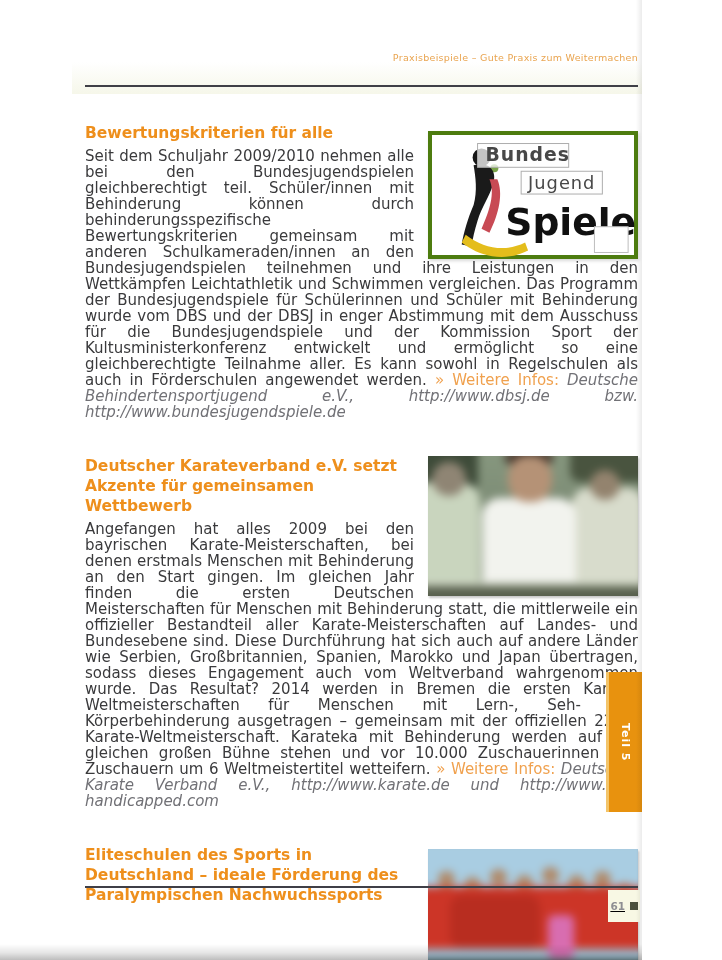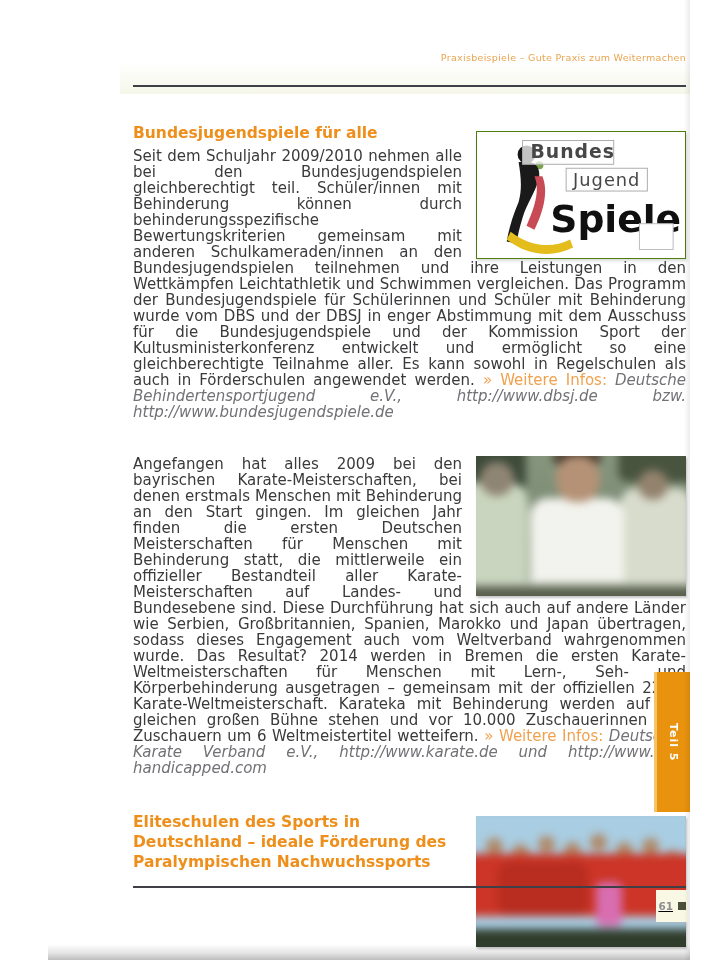--- a/index.html
+++ b/index.html
@@ -4,21 +4,20 @@
 <style>
   * { box-sizing: border-box; margin: 0; padding: 0; }
   html,body { background:#ffffff; }
   body { font-family: "DejaVu Sans", "Liberation Sans", sans-serif; }
 
   .page {
     position: relative;
     width: 642px; height: 960px;
     background: #ffffff;
     overflow: hidden;
-    margin-left: 48px;
   }
 
   
   .edge-bottom { position:absolute; left:0; right:0; bottom:0; height:16px;
     background: linear-gradient(180deg, rgba(0,0,0,0) 0%, rgba(0,0,0,0.10) 55%, rgba(0,0,0,0.26) 100%); }
   .edge-right { position:absolute; top:0; bottom:0; right:0; width:6px;
     background: linear-gradient(90deg, rgba(0,0,0,0) 0%, rgba(0,0,0,0.08) 100%); }
   .header-tint { position:absolute; left:72px; top:62px; width:586px; height:32px;
     background: linear-gradient(180deg, rgba(248,246,224,0) 0%, rgba(238,240,216,0.55) 100%); }
 
@@ -52,21 +51,21 @@
   }
   .info-label { color: #F0A14E; }
   .info-text { font-style: italic; color: #717176; }
 
   figure.media { float: right; margin-left: 14px; position: relative; }
 
   
   .logo-box {
     width: 210px; height: 128px; margin-top: 8px;
     background: #ffffff;
-    border: 1px solid #4d7c0f;
+    border: 4px solid #4d7c0f;
     box-shadow: 1px 2px 3px rgba(0,0,0,0.15);
   }
 
   
   .photo { overflow: hidden; box-shadow: 1px 2px 2px rgba(0,0,0,0.22); background:#777; }
   .photo .blur { position:absolute; inset:-8px; filter: blur(4px); }
   .photo .blur > div { position:absolute; }
 
   .photo-karate { width: 210px; height: 140px; }
   .pk-base { inset:0; background: linear-gradient(180deg,#87987f 0%,#7b8a74 45%,#68745f 100%); }
@@ -136,21 +135,21 @@
             <path d="M34,100 C52,114 74,118 94,108 L97,116 C76,127 50,124 30,108 Z" fill="#e4bd1c"></path>
 
             <rect x="46" y="8" width="92" height="24" fill="#fdfdfd" fill-opacity="0.75" stroke="#adadad"></rect>
             <text x="54" y="26" font-size="19" font-weight="600" fill="#474747" letter-spacing="1">Bundes</text>
             <rect x="90" y="36" width="82" height="23" fill="#fdfdfd" fill-opacity="0.75" stroke="#adadad"></rect>
             <text x="97" y="54" font-size="18" fill="#474747" letter-spacing="1">Jugend</text>
             <text x="74" y="100" font-size="38" font-weight="bold" fill="#101010">Spiele</text>
             <rect x="164" y="92" width="34" height="26" fill="#ffffff" stroke="#bdbdbd"></rect>
           </svg>
         </figure>
-        <h2>Bundesjugendspiele für alle</h2>
+        <h2>Bewertungskriterien für alle</h2>
         <p class="body">
           <span>Seit dem Schuljahr 2009/2010 nehmen alle bei den Bundesjugendspielen gleichberechtigt teil. Schüler/innen mit Behinderung können durch behinderungsspezifische Bewertungskriterien gemeinsam mit anderen Schulkameraden/innen an den Bundesjugendspielen teilnehmen und ihre Leistungen in den Wettkämpfen Leichtathletik und Schwimmen vergleichen. Das Programm der Bundesjugendspiele für Schülerinnen und Schüler mit Behinderung wurde vom DBS und der DBSJ in enger Abstimmung mit dem Ausschuss für die Bundesjugendspiele und der Kommission Sport der Kultusministerkonferenz entwickelt und ermöglicht so eine gleichberechtigte Teilnahme aller. Es kann sowohl in Regelschulen als auch in Förderschulen angewendet werden.</span>
           <span class="info-label">» Weitere Infos:</span>
           <span class="info-text">Deutsche Behindertensportjugend e.V., http://www.dbsj.de bzw. http://www.bundesjugendspiele.de</span>
         </p>
       </section>
 
       <section>
         <figure class="media photo photo-karate">
           <div class="blur">
@@ -161,20 +160,21 @@
             <div class="pk-left-head"></div>
             <div class="pk-right-person"></div>
             <div class="pk-right-head"></div>
             <div class="pk-gi"></div>
             <div class="pk-hair"></div>
             <div class="pk-head"></div>
             <div class="pk-table-edge"></div>
             <div class="pk-table"></div>
           </div>
         </figure>
+        <h2>Deutscher Karateverband e.V. setzt Akzente für gemeinsamen Wettbewerb</h2>
         <p class="body">
           <span>Angefangen hat alles 2009 bei den bayrischen Karate-Meisterschaften, bei denen erstmals Menschen mit Behinderung an den Start gingen. Im gleichen Jahr finden die ersten Deutschen Meisterschaften für Menschen mit Behinderung statt, die mittlerweile ein offizieller Bestandteil aller Karate-Meisterschaften auf Landes- und Bundesebene sind. Diese Durchführung hat sich auch auf andere Länder wie Serbien, Großbritannien, Spanien, Marokko und Japan übertragen, sodass dieses Engagement auch vom Weltverband wahrgenommen wurde. Das Resultat? 2014 werden in Bremen die ersten Karate-Weltmeisterschaften für Menschen mit Lern-, Seh- und Körperbehinderung ausgetragen – gemeinsam mit der offiziellen 22ten Karate-Weltmeisterschaft. Karateka mit Behinderung werden auf der gleichen großen Bühne stehen und vor 10.000 Zuschauerinnen und Zuschauern um 6 Weltmeistertitel wetteifern.</span>
           <span class="info-label">» Weitere Infos:</span>
           <span class="info-text">Deutscher Karate Verband e.V., http://www.karate.de und http://www.wkf-handicapped.com</span>
         </p>
       </section>
 
       <section>
         <figure class="media photo photo-team">
           <div class="blur">

